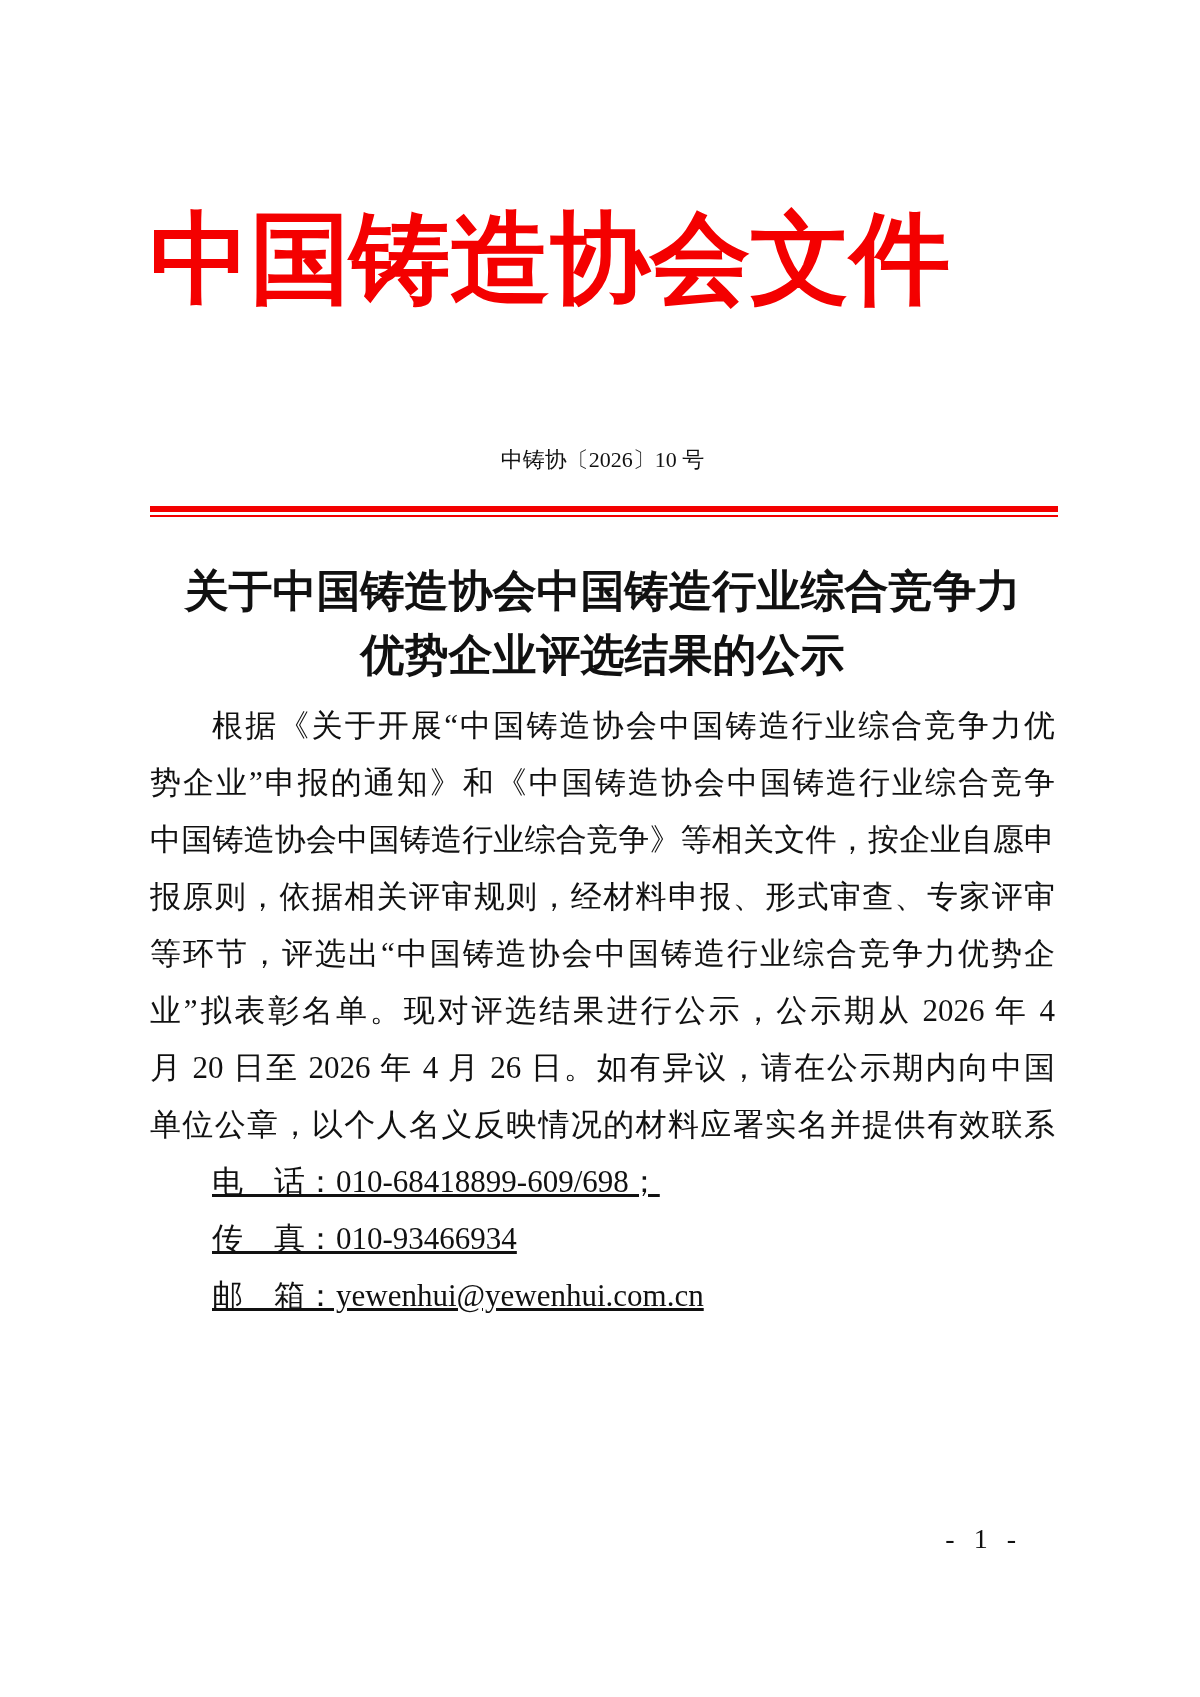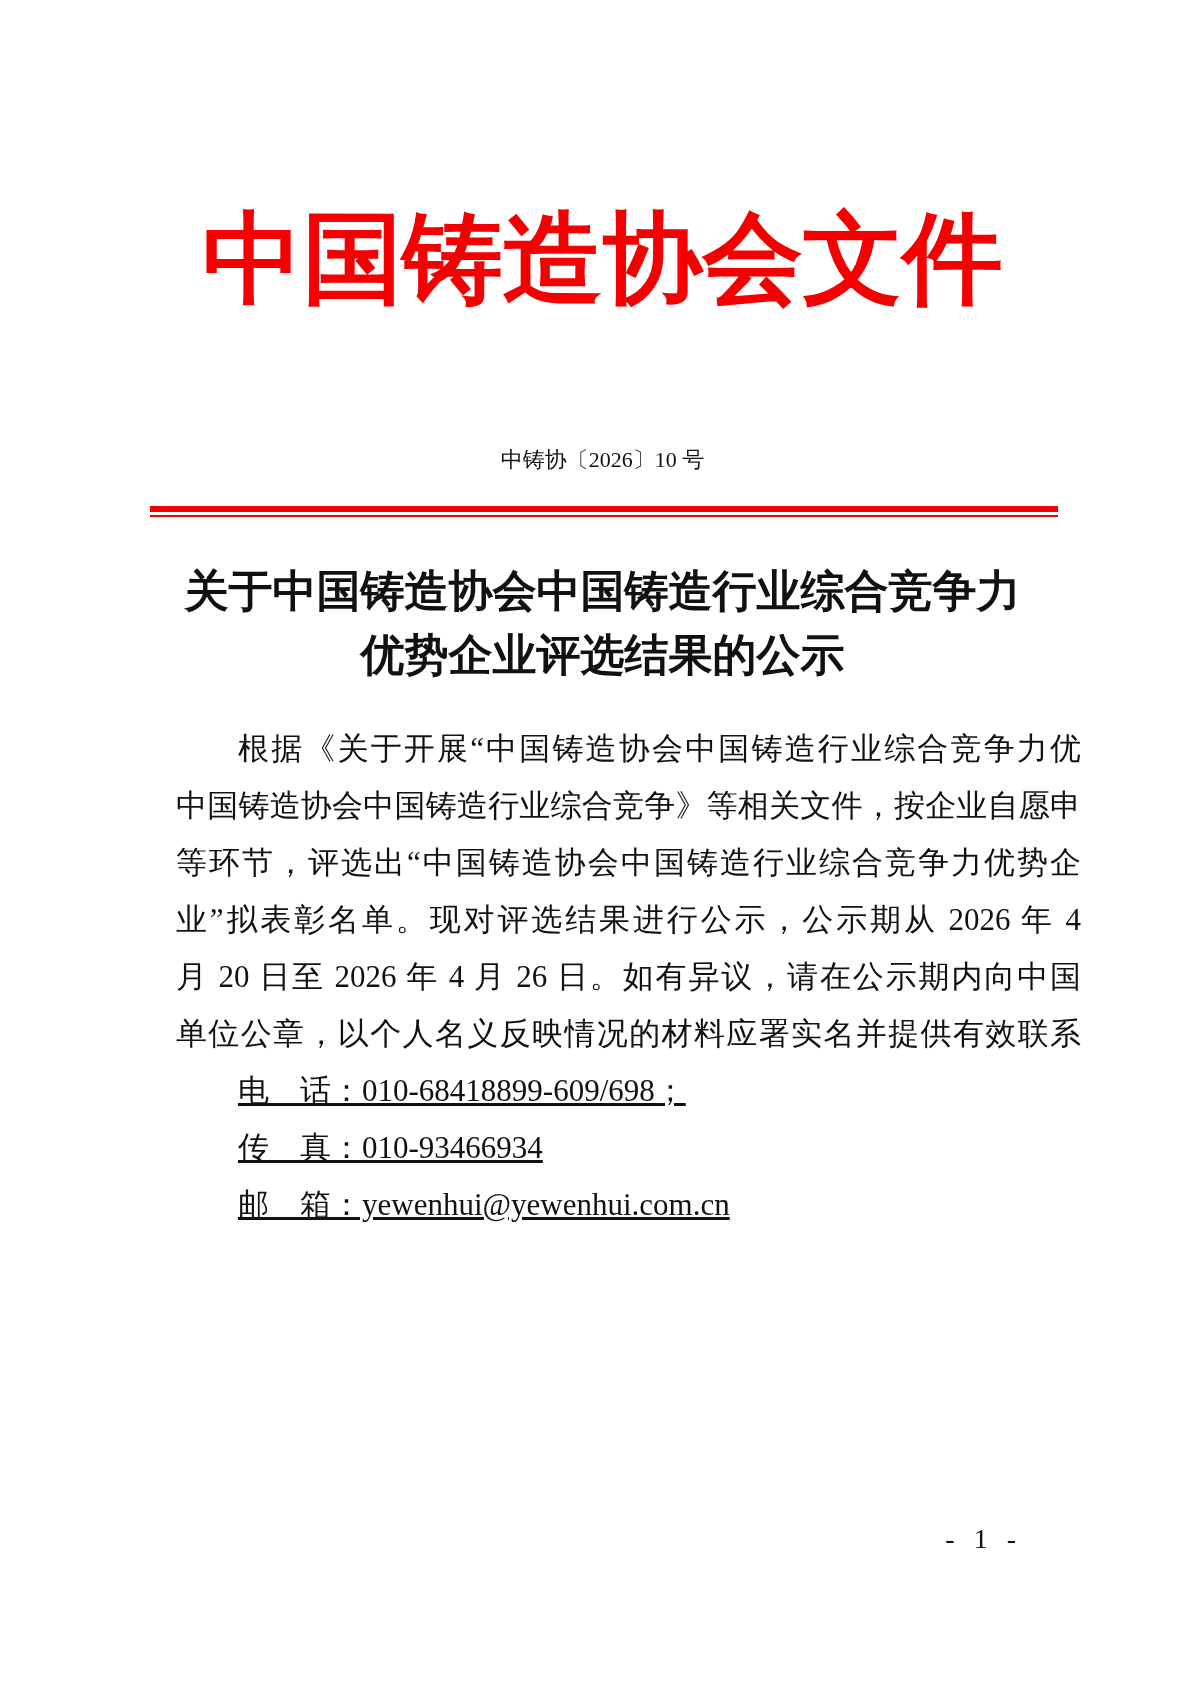--- a/index.html
+++ b/index.html
@@ -11,21 +11,20 @@
     background: var(--bg, #ffffff);
     font-family: "Liberation Serif", "DejaVu Serif", serif;
     color: var(--ink, #1a1a1a);
     overflow: hidden;
   }
   .letterhead {
     position: absolute;
     top: 195px;
     left: 150px;
     width: 905px;
-    text-align: center;
     font-size: 100px;
     font-weight: 900;
     line-height: 1.3;
     color: var(--accent, #f40000);
     letter-spacing: 0px;
     white-space: nowrap;
   }
   .doc-number {
     position: absolute;
     top: 440px;
@@ -51,27 +50,26 @@
     left: 150px;
     width: 905px;
     text-align: center;
     font-size: 44px;
     font-weight: bold;
     line-height: 64px;
     color: #111111;
   }
   .body-block {
     position: absolute;
-    top: 720px;
+    top: 697px;
     left: 150px;
     width: 905px;
     font-size: 31px;
     line-height: 57px;
     color: #111111;
-    margin-left: 26px;
   }
   .body-line {
     text-align: justify;
     text-align-last: justify;
     text-justify: inter-character;
   }
   .body-block .body-line:first-child { text-indent: 62px; }
   .body-last-line {
     text-align: left;
     text-align-last: left;
@@ -102,21 +100,23 @@
 
   <div class="red-rule"></div>
 
   <div class="doc-title">
     <div>关于中国铸造协会中国铸造行业综合竞争力</div>
     <div>优势企业评选结果的公示</div>
   </div>
 
   <div class="body-block">
     <div class="body-line">根据《关于开展“中国铸造协会中国铸造行业综合竞争力优</div>
+      <div class="body-line">势企业”申报的通知》和《中国铸造协会中国铸造行业综合竞争</div>
       <div class="body-line">中国铸造协会中国铸造行业综合竞争》等相关文件，按企业自愿申</div>
+      <div class="body-line">报原则，依据相关评审规则，经材料申报、形式审查、专家评审</div>
       <div class="body-line">等环节，评选出“中国铸造协会中国铸造行业综合竞争力优势企</div>
       <div class="body-line">业”拟表彰名单。现对评选结果进行公示，公示期从 2026 年 4</div>
       <div class="body-line">月 20 日至 2026 年 4 月 26 日。如有异议，请在公示期内向中国</div>
       <div class="body-line">单位公章，以个人名义反映情况的材料应署实名并提供有效联系</div>
     <div class="contact-line">电　话：010-68418899-609/698；</div>
       <div class="contact-line">传　真：010-93466934</div>
       <div class="contact-line">邮　箱：yewenhui@yewenhui.com.cn</div>
   </div>
 
   <div class="page-number">- 1 -</div>

